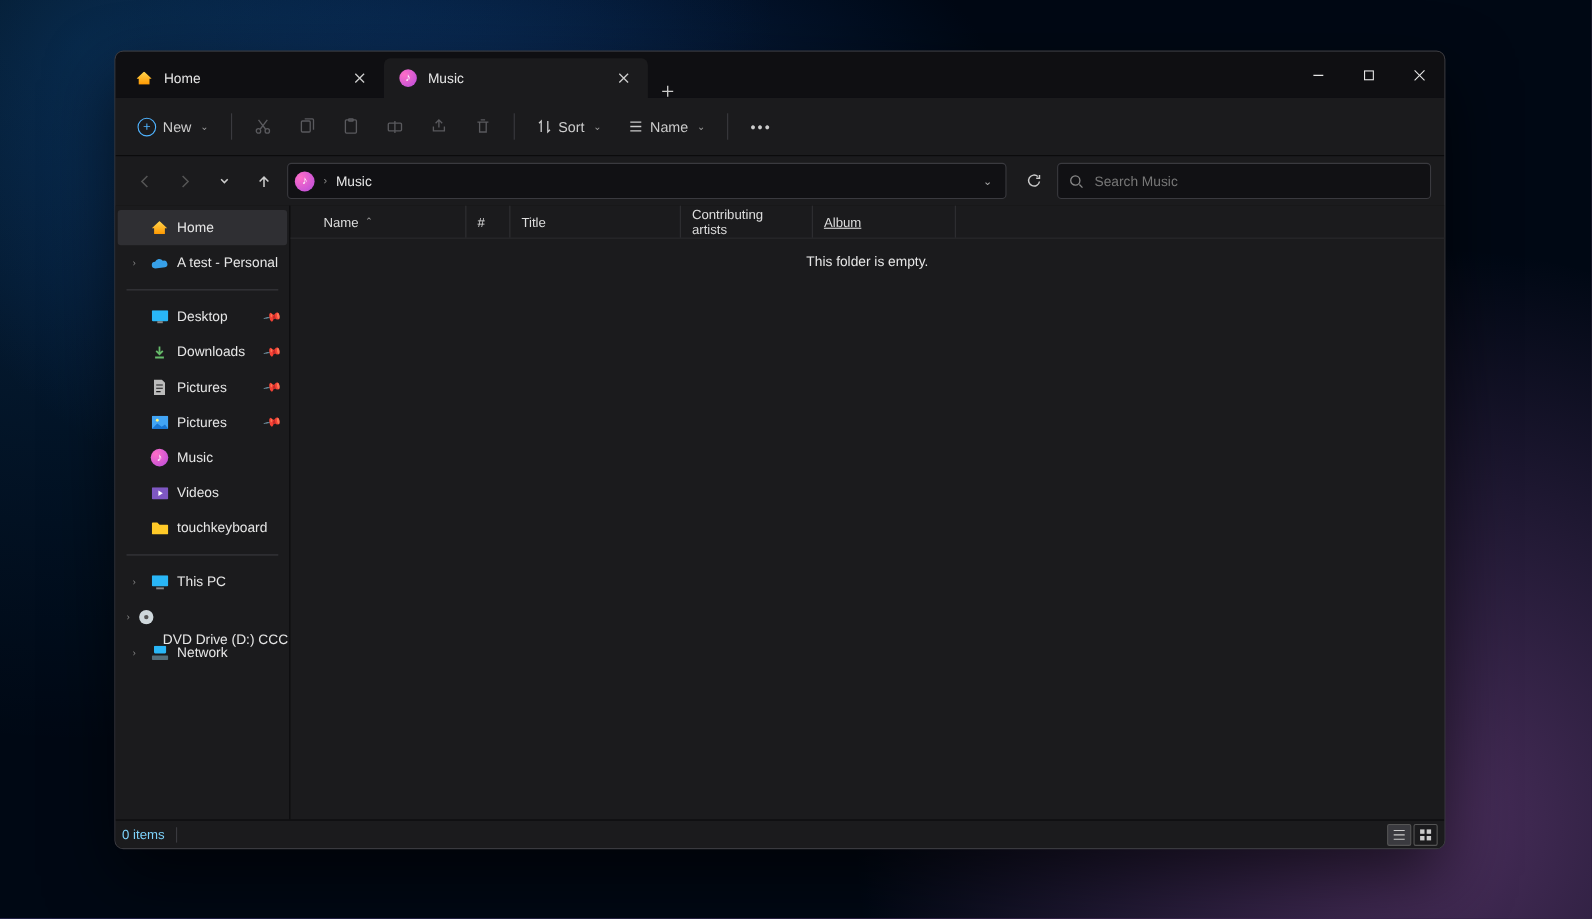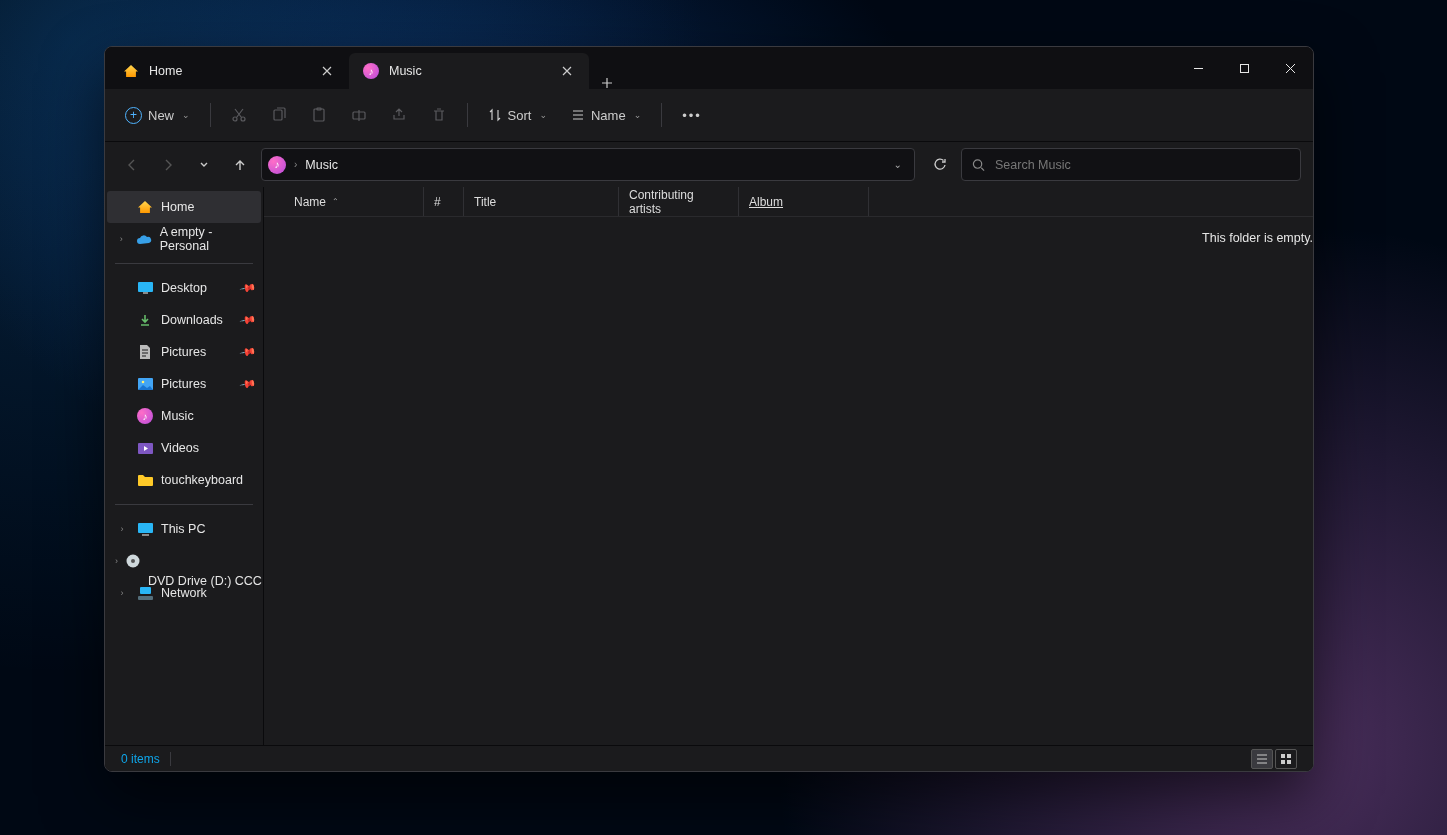--- a/index.html
+++ b/index.html
@@ -64,23 +64,23 @@
   .nav-item.selected { background: #2f2f33; }
   .nav-item .expand { width: 14px; color: #888; font-size: 9px; text-align: center; }
   .nav-item .pin { margin-left: auto; color: #888; font-size: 11px; transform: rotate(35deg); }
   .nav-item .nicon { width: 16px; height: 16px; display: flex; align-items: center; justify-content: center; font-size: 13px; }
   .sidebar-sep { height: 1px; background: #3a3a3f; margin: 8px 8px; }
   
   .content { flex: 1; display: flex; flex-direction: column; background: #1b1b1d; border-left: 1px solid #0a0a0c; }
   .col-headers { height: 30px; display: flex; align-items: flex-start; font-size: 12px; color: #ddd; border-bottom: 1px solid #2a2a2d; padding-left: 20px; }
   .col { padding: 0 10px; border-right: 1px solid #303034; height: 100%; display: flex; align-items: center; gap: 6px; }
   .col .sort-ind { font-size: 8px; color: #aaa; }
-  .empty { text-align: right; color: #e6e6e6; font-size: 12.5px; margin-top: 14px; }
-  
-  .statusbar { height: 26px; background: #1b1b1d; border-top: 1px solid #0a0a0c; display: flex; align-items: center; padding: 0 16px; color: #0ea5e9; font-size: 12px; }
+  .empty { text-align: center; color: #e6e6e6; font-size: 12.5px; margin-top: 14px; }
+  
+  .statusbar { height: 26px; background: #1b1b1d; border-top: 1px solid #0a0a0c; display: flex; align-items: center; padding: 0 6px; color: #7dd3fc; font-size: 12px; }
   .status-sep { width: 1px; height: 14px; background: #3a3a3f; margin: 0 10px; }
   .view-toggles { margin-left: auto; display: flex; gap: 2px; }
   .vt { width: 22px; height: 20px; border: 1px solid #555; display: flex; align-items: center; justify-content: center; color: #ccc; font-size: 11px; border-radius: 2px; }
   .vt.active { background: #3a3a3f; }
   svg { display: block; }
   .home-ic { background: linear-gradient(180deg,#ffd54f,#ff9800); width: 14px; height: 12px; clip-path: polygon(50% 0, 100% 55%, 85% 55%, 85% 100%, 15% 100%, 15% 55%, 0 55%); }
   .music-ic { width: 16px; height: 16px; border-radius: 50%; background: radial-gradient(circle at 30% 30%, #ff6ec7, #b74bdc); display: flex; align-items: center; justify-content: center; color: #fff; font-size: 10px; }
   .onedrive-ic { color: #37a0e8; }
   .folder-ic { color:#ffca28; }
 </style>
@@ -251,21 +251,21 @@
           </span>
         <span>Home</span>
       </div>
       <div class="nav-item">
         <span class="expand">›</span>
         <span class="nicon onedrive-ic">
           <svg width="16" height="11" viewBox="0 0 16 11" fill="currentColor">
               <path d="M4 10 a3 3 0 0 1 0-6 a4 4 0 0 1 7-1 a3 3 0 0 1 2 6 z"></path>
             </svg>
         </span>
-        <span>A empty - Personal</span>
+        <span>A test - Personal</span>
       </div>
       <div class="sidebar-sep"></div>
 
       <div class="nav-item">
         <span class="expand"></span>
         <span class="nicon" style="color:#29b6f6;">
           <svg width="15" height="12" viewBox="0 0 15 12" fill="currentColor">
               <rect width="15" height="10" rx="1"></rect>
               <rect x="5" y="10" width="5" height="2" fill="#888"></rect>
             </svg>

